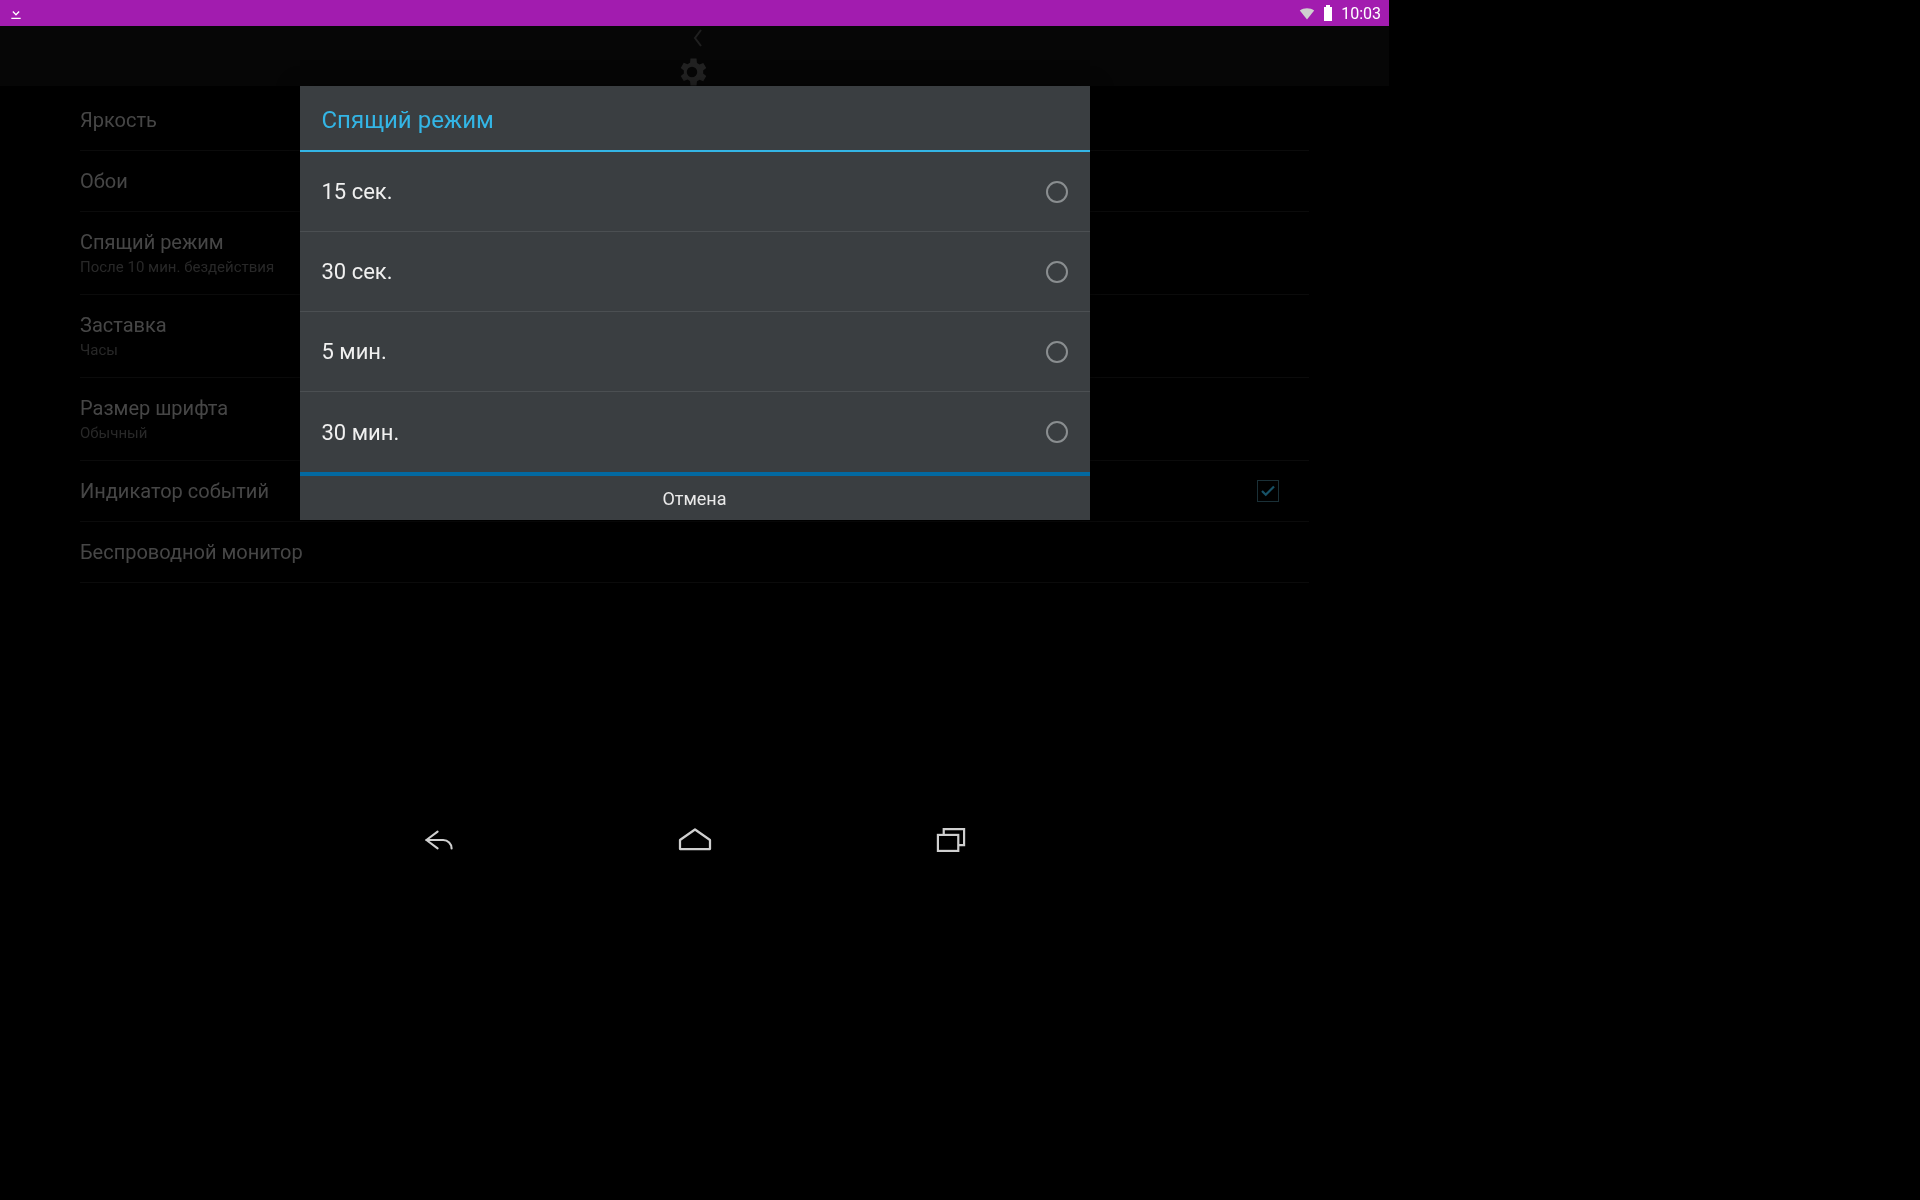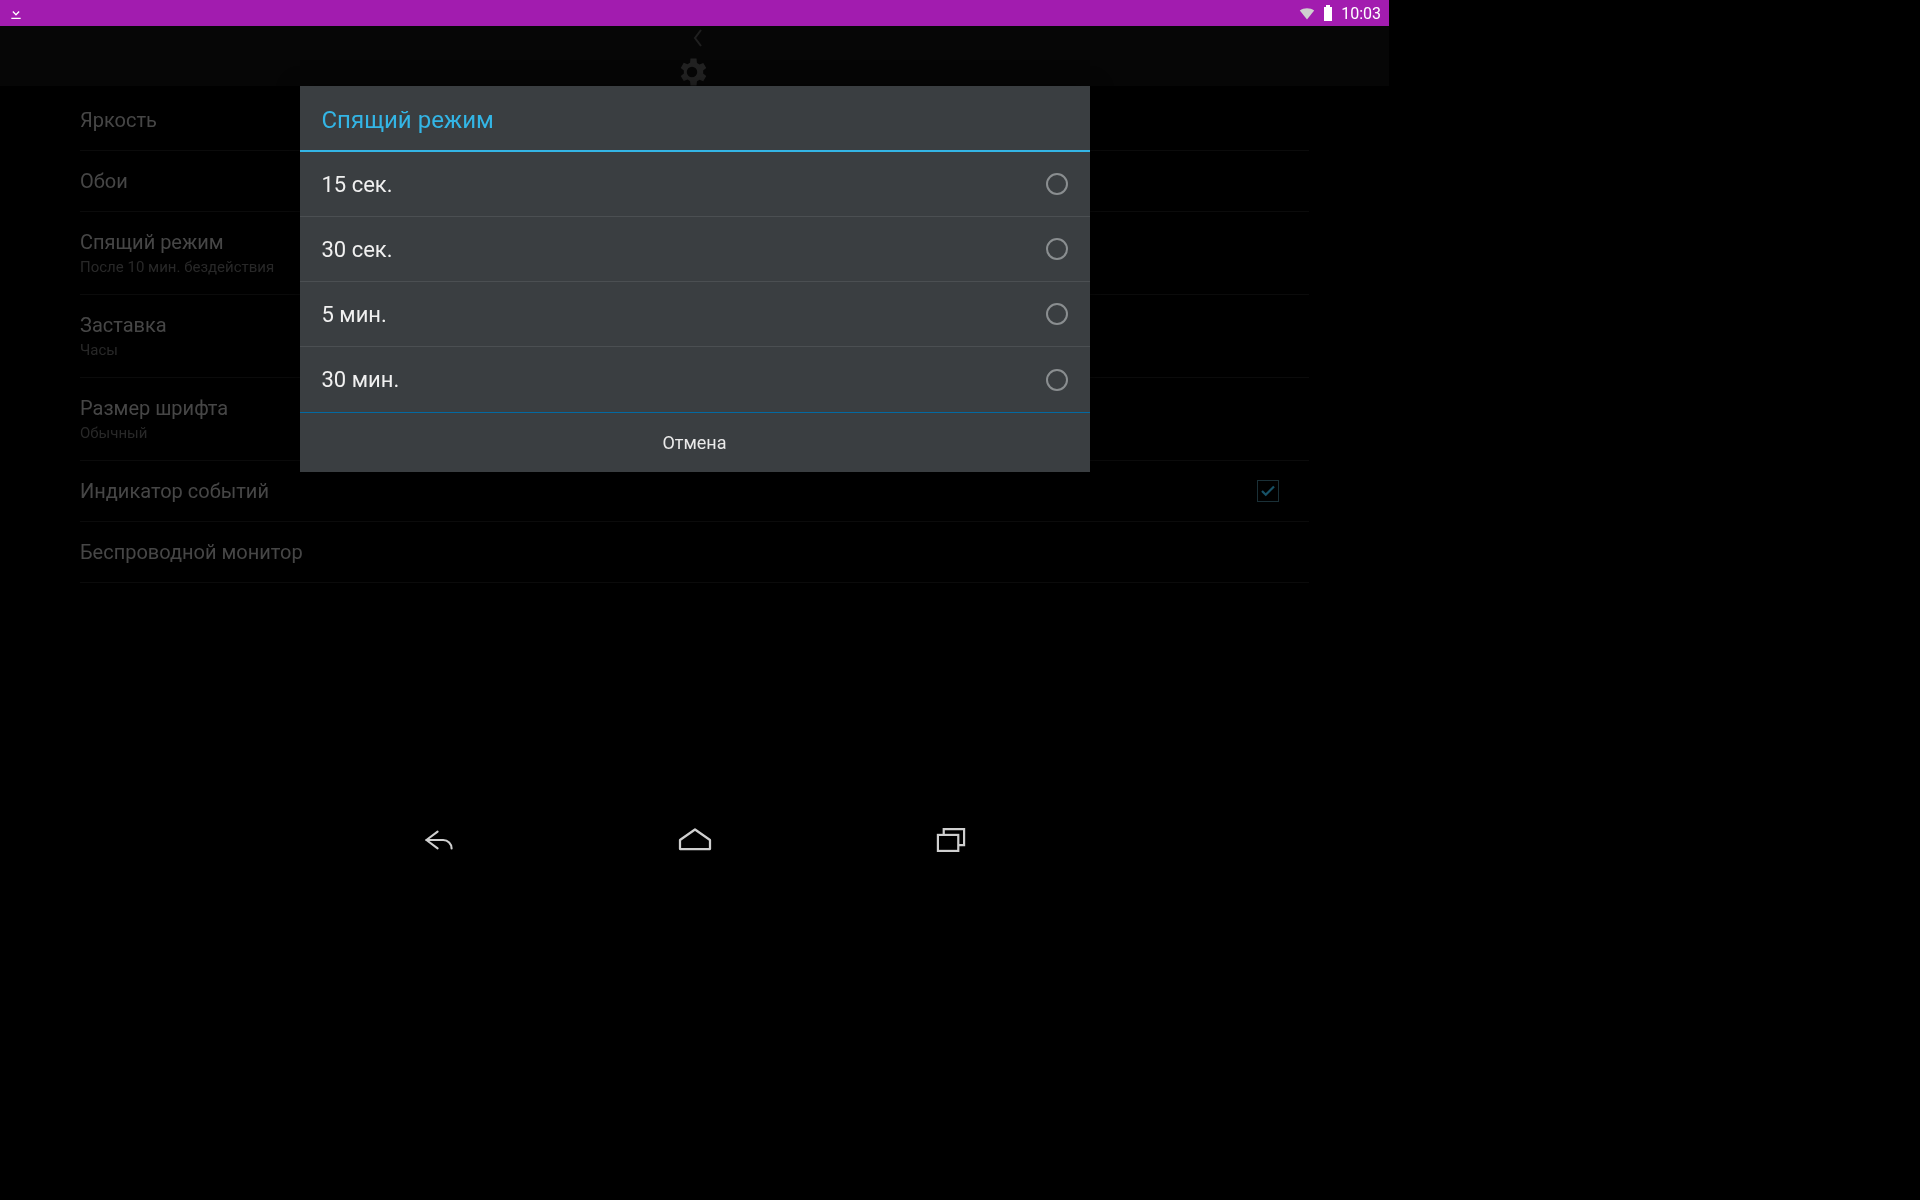--- a/index.html
+++ b/index.html
@@ -29,27 +29,27 @@
   .settings-item .check svg { display: block; }
 
   
   .dim { position: absolute; top: 26px; left: 0; right: 0; bottom: 56px; background: rgba(0,0,0,0.55); }
 
   
   .dialog { position: absolute; top: 86px; left: 50%; transform: translateX(-50%); width: 790px; background: #3a3e41; box-shadow: 0 4px 20px rgba(0,0,0,0.6); }
   .dialog-title { font-size: 24px; color: #33b5e5; padding: 20px 22px 16px 22px; font-weight: 400; }
   .dialog-title-underline { height: 2px; background: #33b5e5; }
   .dialog-options { }
-  .option-row { display: flex; align-items: center; padding: 0 22px; height: 65px; border-bottom: 1px solid #4b4f52; cursor: pointer; }
+  .option-row { display: flex; align-items: center; padding: 0 22px; height: 80px; border-bottom: 1px solid #4b4f52; cursor: pointer; }
   .option-row:last-child { border-bottom: none; }
   .option-label { flex: 1; font-size: 22px; color: #f0f0f0; font-weight: 400; }
   .radio { width: 22px; height: 22px; border-radius: 50%; border: 2px solid #8a8e90; position: relative; }
   .radio.selected { border-color: #33b5e5; }
   .radio.selected::after { content: ""; position: absolute; top: 3px; left: 3px; right: 3px; bottom: 3px; background: #33b5e5; border-radius: 50%; }
-  .dialog-footer { border-top: 1px solid #0369a1; height: 60px; display: flex; align-items: center; justify-content: center; cursor: pointer; }
+  .dialog-footer { border-top: 4px solid #0369a1; height: 48px; display: flex; align-items: center; justify-content: center; cursor: pointer; }
   .dialog-footer-btn { font-size: 18px; color: #eaeaea; }
 
   
   .nav-bar { position: absolute; bottom: 0; left: 0; right: 0; height: 56px; background: #000; display: flex; align-items: center; justify-content: center; gap: 200px; }
   .nav-btn { width: 56px; height: 56px; display: flex; align-items: center; justify-content: center; cursor: pointer; }
   .nav-btn svg { display: block; }
 </style>
 </head>
 <body>
 <div class="scale-wrapper">

